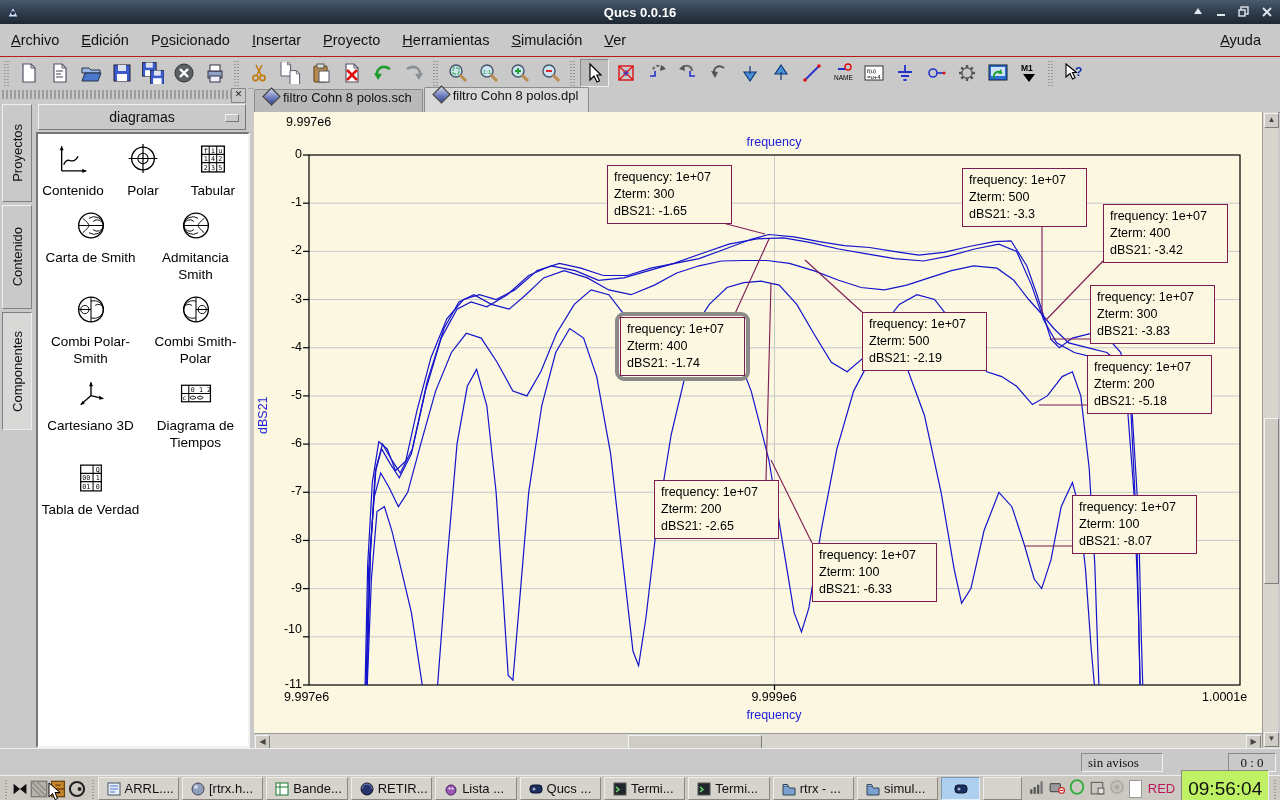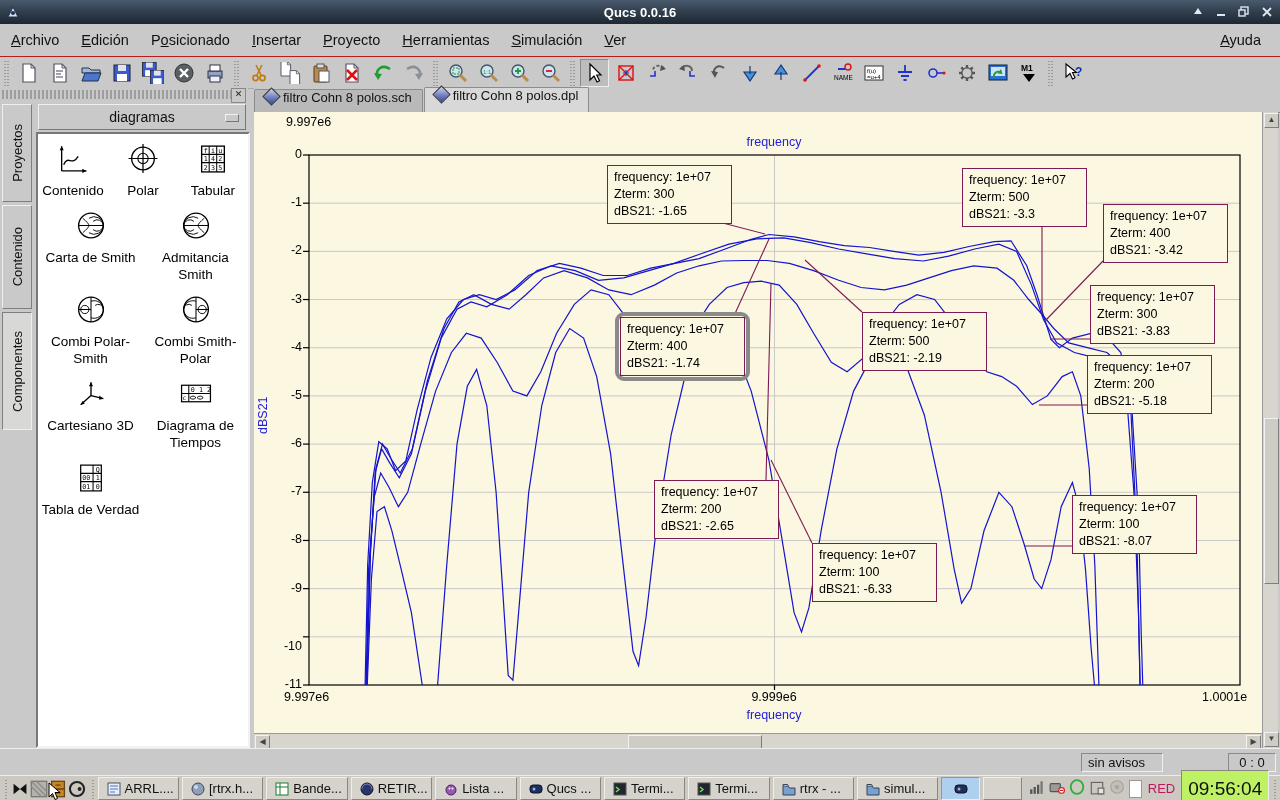--- a/index.html
+++ b/index.html
@@ -52,21 +52,21 @@
   .marker-sel-wrap{position:absolute;border:4px solid #8a8a8a;border-radius:9px;padding:1px;background:#fbf7e1;z-index:6;}
   .marker-sel-wrap .marker{position:relative;left:0;top:0;}
   
   .sb{position:absolute;background:#d8d5ce;}
   #vscroll{left:1262px;top:112px;width:15px;height:636px;border-left:1px solid #9a9a9a;}
   #vthumb{position:absolute;left:1px;top:306px;width:13px;height:164px;background:#cfccc5;border:1px solid;border-color:#f2f2f2 #7e7e7e #7e7e7e #f2f2f2;}
   #hscroll{left:254px;top:733px;width:1008px;height:15px;border-top:1px solid #9a9a9a;}
   #hthumb{position:absolute;left:374px;top:1px;width:132px;height:13px;background:#cfccc5;border:1px solid;border-color:#f2f2f2 #7e7e7e #7e7e7e #f2f2f2;}
   .sb-arrow{position:absolute;width:13px;height:13px;background:#cfccc5;border:1px solid;border-color:#f2f2f2 #7e7e7e #7e7e7e #f2f2f2;color:#444;font-size:8px;line-height:12px;text-align:center;}
   
-  #statusbar{position:absolute;left:0;top:748px;width:1280px;height:27px;background:#c9c9c9;border-top:1px solid #eee;}
+  #statusbar{position:absolute;left:0;top:748px;width:1280px;height:27px;background:#c9c9c9;border-top:1px solid #eee;font-family:Liberation Serif, serif;}
   .status-box{position:absolute;top:4px;height:17px;border:1px solid;border-color:#8a8a8a #f0f0f0 #f0f0f0 #8a8a8a;font-size:13px;color:#111;display:flex;align-items:center;padding:0 6px;}
   
   #taskbar{position:absolute;left:0;top:775px;width:1280px;height:25px;background:#ccc9c2;border-top:1px solid #efede8;display:flex;align-items:center;}
   .tk-handle{width:6px;height:20px;margin:0 3px;background:repeating-linear-gradient(0deg,#9d9a93 0 1px,transparent 1px 3px);background-size:2px 100%;background-position:2px 0;background-repeat:repeat-y;}
   .tk-launcher{width:24px;height:22px;display:flex;align-items:center;justify-content:center;}
   .tk-btn{width:80px;height:21px;background:#d6d3cc;border:1px solid;border-color:#f0eee9 #8a877f #8a877f #f0eee9;display:flex;align-items:center;gap:4px;padding:0 8px;margin-right:3px;font-size:13px;color:#111;overflow:hidden;white-space:nowrap;}
   .tk-btn.mini{width:26px;justify-content:center;background:#add0ee;border-color:#7e9ab5 #e2eefa #e2eefa #7e9ab5;}
   .tk-btn.blank{width:26px;}
   .tk-ico{width:14px;height:14px;flex:0 0 auto;}
   #tray{display:flex;align-items:center;gap:4px;margin:0 4px;}
@@ -556,21 +556,21 @@
         <div class="ytick" style="left: 14px; top: 35px;">0</div>
         <div class="ytick" style="left: 14px; top: 83.1818px;">-1</div>
         <div class="ytick" style="left: 14px; top: 131.364px;">-2</div>
         <div class="ytick" style="left: 14px; top: 179.545px;">-3</div>
         <div class="ytick" style="left: 14px; top: 227.727px;">-4</div>
         <div class="ytick" style="left: 14px; top: 275.909px;">-5</div>
         <div class="ytick" style="left: 14px; top: 324.091px;">-6</div>
         <div class="ytick" style="left: 14px; top: 372.273px;">-7</div>
         <div class="ytick" style="left: 14px; top: 420.455px;">-8</div>
         <div class="ytick" style="left: 14px; top: 468.636px;">-9</div>
-        <div class="ytick" style="left: 14px; top: 527px;">-10</div>
+        <div class="ytick" style="left: 14px; top: 510px;">-10</div>
         <div class="ytick" style="left: 14px; top: 565px;">-11</div>
       </div>
     <div class="chart-text" style="left:30px;top:578px;">9.997e6</div>
     <div class="chart-text" style="left:0;top:578px;width:1040px;text-align:center;">9.999e6</div>
     <div class="chart-text" style="left:948px;top:578px;">1.0001e</div>
     <div class="chart-text blue-label" style="left:0;top:596px;width:1040px;text-align:center;">frequency</div>
     <div id="markers">
         <div class="marker" style="left: 353px; top: 53px;">
           <div class="mline">frequency: 1e+07</div>
           <div class="mline">Zterm: 300</div>

